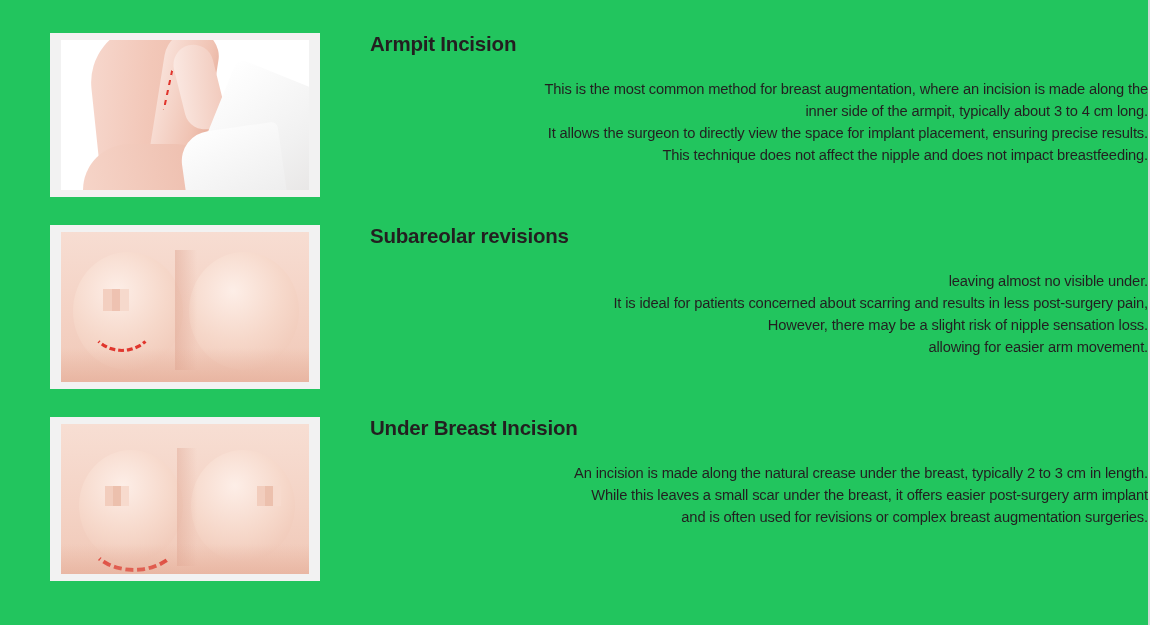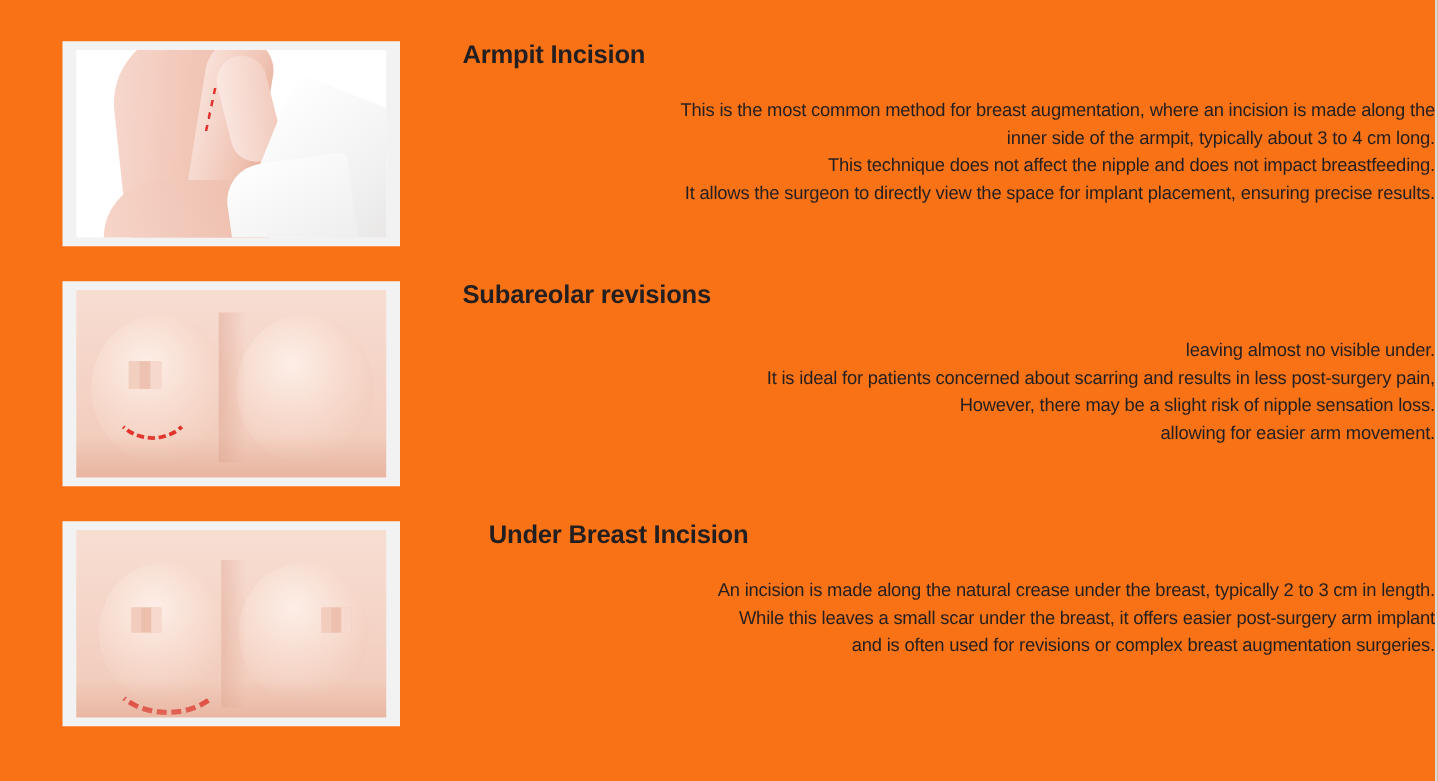--- a/index.html
+++ b/index.html
@@ -14,30 +14,30 @@
     color: #231f20;
     overflow: hidden;
     position: relative;
   }
   .page {
     position: relative;
     width: 1150px;
     height: 625px;
     box-sizing: border-box;
     border-right: 2px solid #d8d8d8;
-    background: #f97316;
+    background: #22c55e;
   }
   .section {
     display: flex;
     align-items: flex-start;
     padding-left: 50px;
   }
   .section-1 { padding-top: 33px; }
   .section-2 { padding-top: 28px; }
-  .section-3 { padding-top: 28px; gap: 21px; }
+  .section-3 { padding-top: 28px; }
 
   .thumb {
     width: 270px;
     height: 164px;
     background: #f2f2f2;
     box-sizing: border-box;
     padding: 7px 11px;
     flex: 0 0 auto;
     position: relative;
   }
@@ -223,22 +223,22 @@
         <div class="cloth"></div>
         <div class="cloth2"></div>
         <div class="dash"></div>
       </div>
     </div>
     <div class="text-col">
       <h2 class="heading">Armpit Incision</h2>
       <div class="body-lines">
         <div>This is the most common method for breast augmentation, where an incision is made along the</div>
         <div>inner side of the armpit, typically about 3 to 4 cm long.</div>
+        <div>It allows the surgeon to directly view the space for implant placement, ensuring precise results.</div>
         <div>This technique does not affect the nipple and does not impact breastfeeding.</div>
-        <div>It allows the surgeon to directly view the space for implant placement, ensuring precise results.</div>
       </div>
     </div>
   </div>
 
   <div class="section section-2">
     <div class="thumb">
       <div class="thumb-inner ill2">
         <div class="b b-left"></div>
         <div class="b b-right"></div>
         <div class="center-shadow"></div>

